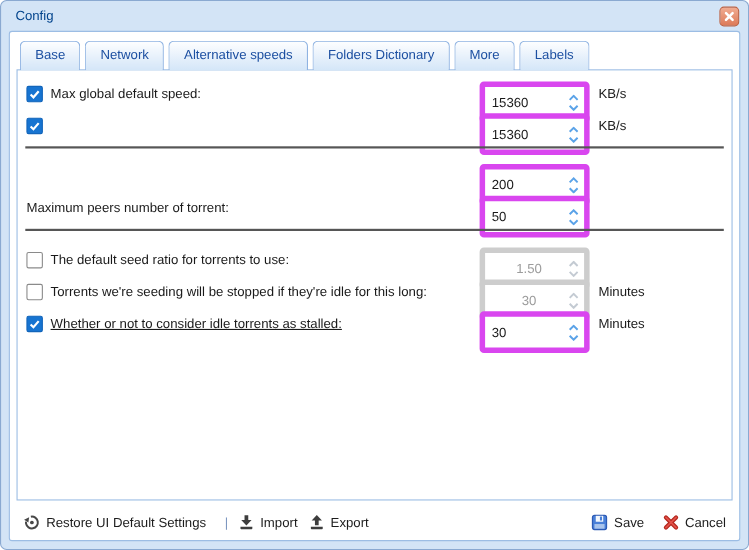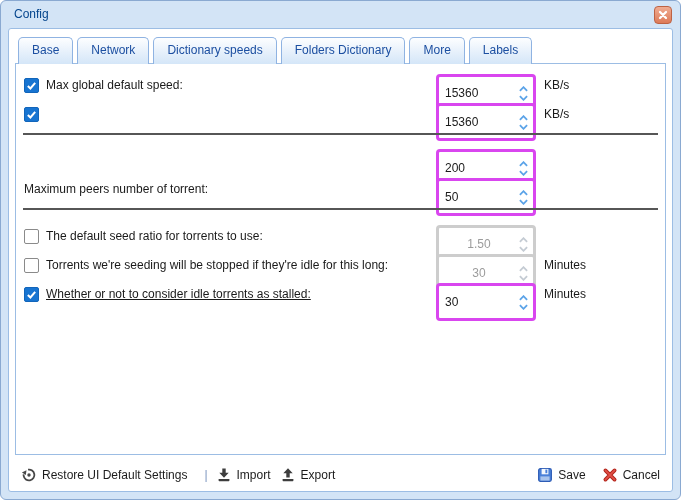--- a/index.html
+++ b/index.html
@@ -35,21 +35,21 @@
   .r1{top:10px;} .r2{top:39px;} .r3{top:85px;} .r4{top:114px;} .r5{top:161px;} .r6{top:190px;} .r7{top:219px;text-decoration:underline;}
   .hr{position:absolute;left:7px;right:7px;height:2px;background:#565656;}
   .hr1{top:69px;} .hr2{top:144px;}
 
   .cb{width:15px;height:15px;border-radius:2px;margin-right:7px;flex:0 0 auto;cursor:pointer;
     display:flex;align-items:center;justify-content:center;}
   .cb.checked{background:#1774d1;border:1px solid #1265ba;}
   .cb.unchecked{background:#fff;border:1px solid #8a8a8a;}
   .lbl{white-space:nowrap;}
 
-  .spin{position:absolute;left:412px;top:0;width:100px;height:38px;border:3px solid #d946ef;
+  .spin{position:absolute;left:412px;top:0;width:100px;height:38px;border:5px solid #d946ef;
     border-radius:4px;background:#fff;}
   .spin input{border:none;outline:none;background:transparent;width:74px;height:100%;
     padding:0 0 0 6px;font-family:"Liberation Sans","DejaVu Sans",sans-serif;font-size:12px;color:#1a1a1a;}
   .spinbtns{position:absolute;right:3px;top:0;bottom:0;width:14px;display:flex;flex-direction:column;
     justify-content:center;gap:2px;color:#5ba3e8;}
   .sb{display:flex;align-items:center;justify-content:center;cursor:pointer;height:7px;}
   .spin.dis{border-color:#cdcdcd;}
   .spin.dis input{color:#9c9c9c;text-align:center;}
   .spin.dis .spinbtns{color:#c4cbd3;}
   .unit{position:absolute;left:520px;top:0;line-height:22px;white-space:nowrap;}
@@ -76,21 +76,21 @@
         <path d="M2 2 L8 8 M8 2 L2 8" stroke="#fff" stroke-width="2.3" stroke-linecap="round" fill="none"></path>
       </svg>
     </span>
   </div>
 
   <div class="inner">
 
     <div class="tabstrip">
       <div class="tab">Base</div>
       <div class="tab">Network</div>
-      <div class="tab">Dictionary speeds</div>
+      <div class="tab">Alternative speeds</div>
       <div class="tab">Folders Dictionary</div>
       <div class="tab">More</div>
       <div class="tab">Labels</div>
     </div>
 
     <div class="panel">
 
       <div class="row r1">
         <span class="cb checked">
           <svg width="11" height="11" viewBox="0 0 12 12">

